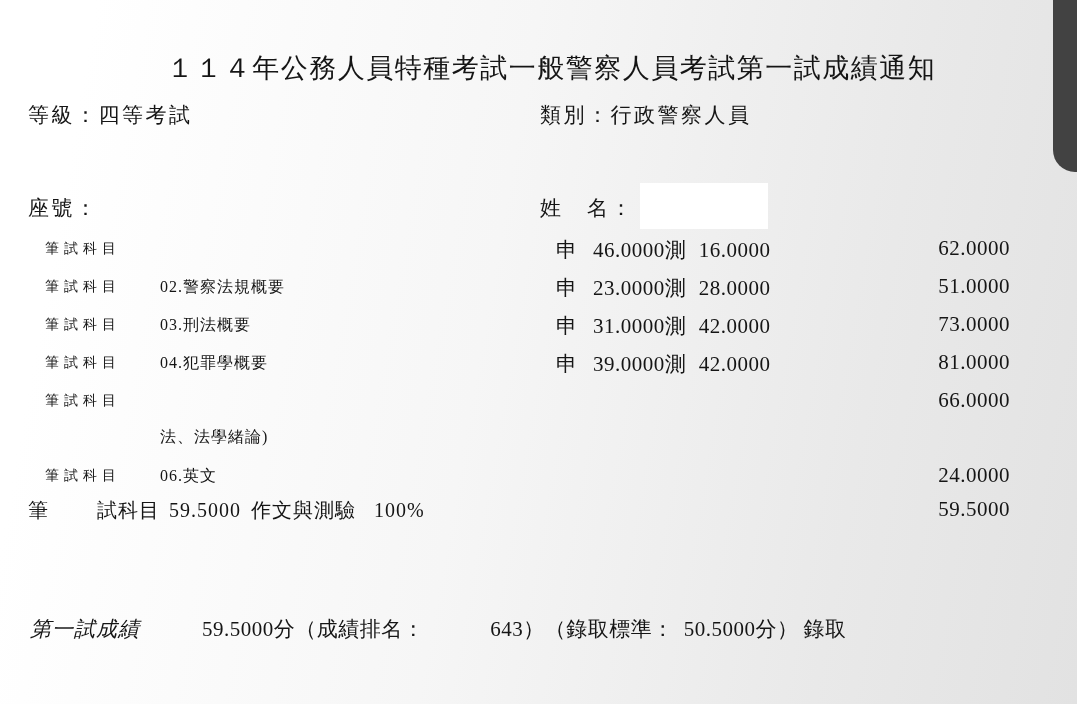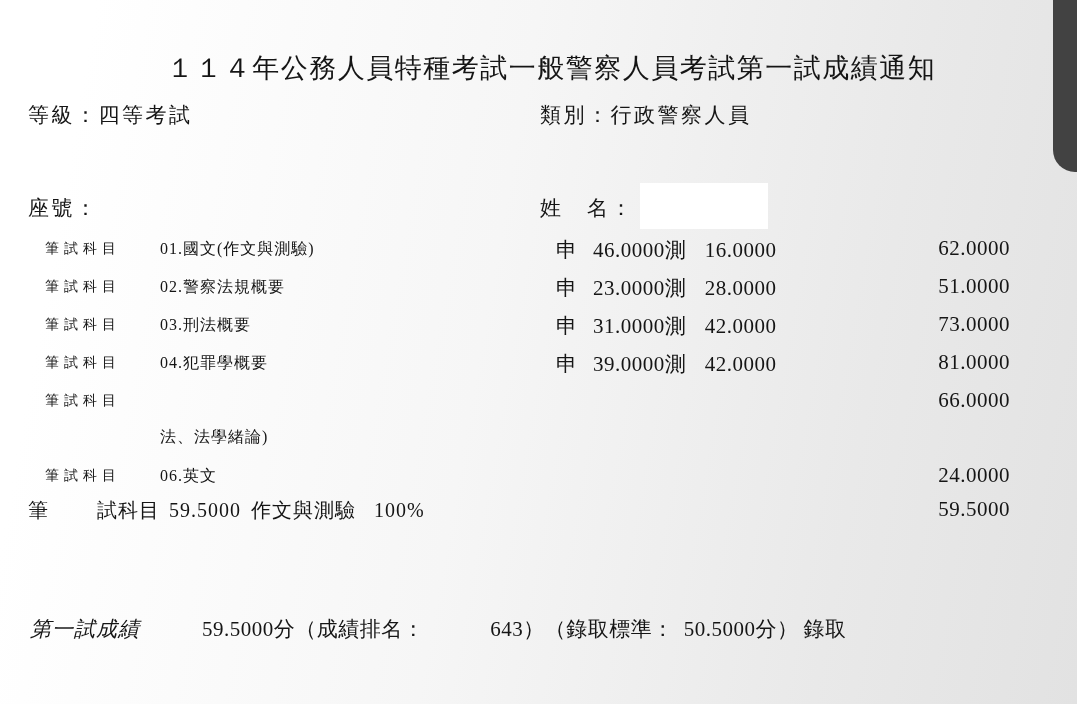--- a/index.html
+++ b/index.html
@@ -54,21 +54,21 @@
   .row-label {
     position: absolute; left: 45px; top: 4px;
     font-size: 14px; letter-spacing: 5px;
   }
   .subject-name {
     position: absolute; left: 160px; top: 3px;
     font-size: 16px; letter-spacing: 1px;
   }
   .detail { position: absolute; left: 556px; top: 0; font-size: 21px; }
   .detail .score-essay { margin-left: 16px; letter-spacing: 0.5px; }
-  .detail .score-test  { margin-left: 19px; letter-spacing: 0.5px; }
+  .detail .score-test  { margin-left: 13px; letter-spacing: 0.5px; }
   .total {
     position: absolute; right: 67px; top: 0;
     font-size: 21px; letter-spacing: 0.5px;
   }
   .wrap-line2 {
     position: absolute; left: 160px; top: 427px;
     font-size: 16px; letter-spacing: 1px;
   }
   .summary-row { position: absolute; top: 497px; left: 0; width: 100%; font-size: 20px; }
   .summary-prefix { position: absolute; left: 28px; top: 0; }
@@ -98,21 +98,20 @@
   </div>
 
   <div class="id-row">
     <span class="seat-label">座號：</span>
     <span class="name-label">姓　名：</span>
     <span class="name-redaction"></span>
   </div>
 
   <div class="subject-row" style="top:236px">
     <span class="row-label">筆試科目</span>
-    <span class="subject-name">01.國文(作文與測驗)</span>
     <span class="detail"><span class="score-label">申</span><span class="score-essay">46.0000</span><span class="score-label">測</span><span class="score-test">16.0000</span></span>
     <span class="total">62.0000</span>
   </div>
 
   <div class="subject-row" style="top:274px">
     <span class="row-label">筆試科目</span>
     <span class="subject-name">02.警察法規概要</span>
     <span class="detail"><span class="score-label">申</span><span class="score-essay">23.0000</span><span class="score-label">測</span><span class="score-test">28.0000</span></span>
     <span class="total">51.0000</span>
   </div>

